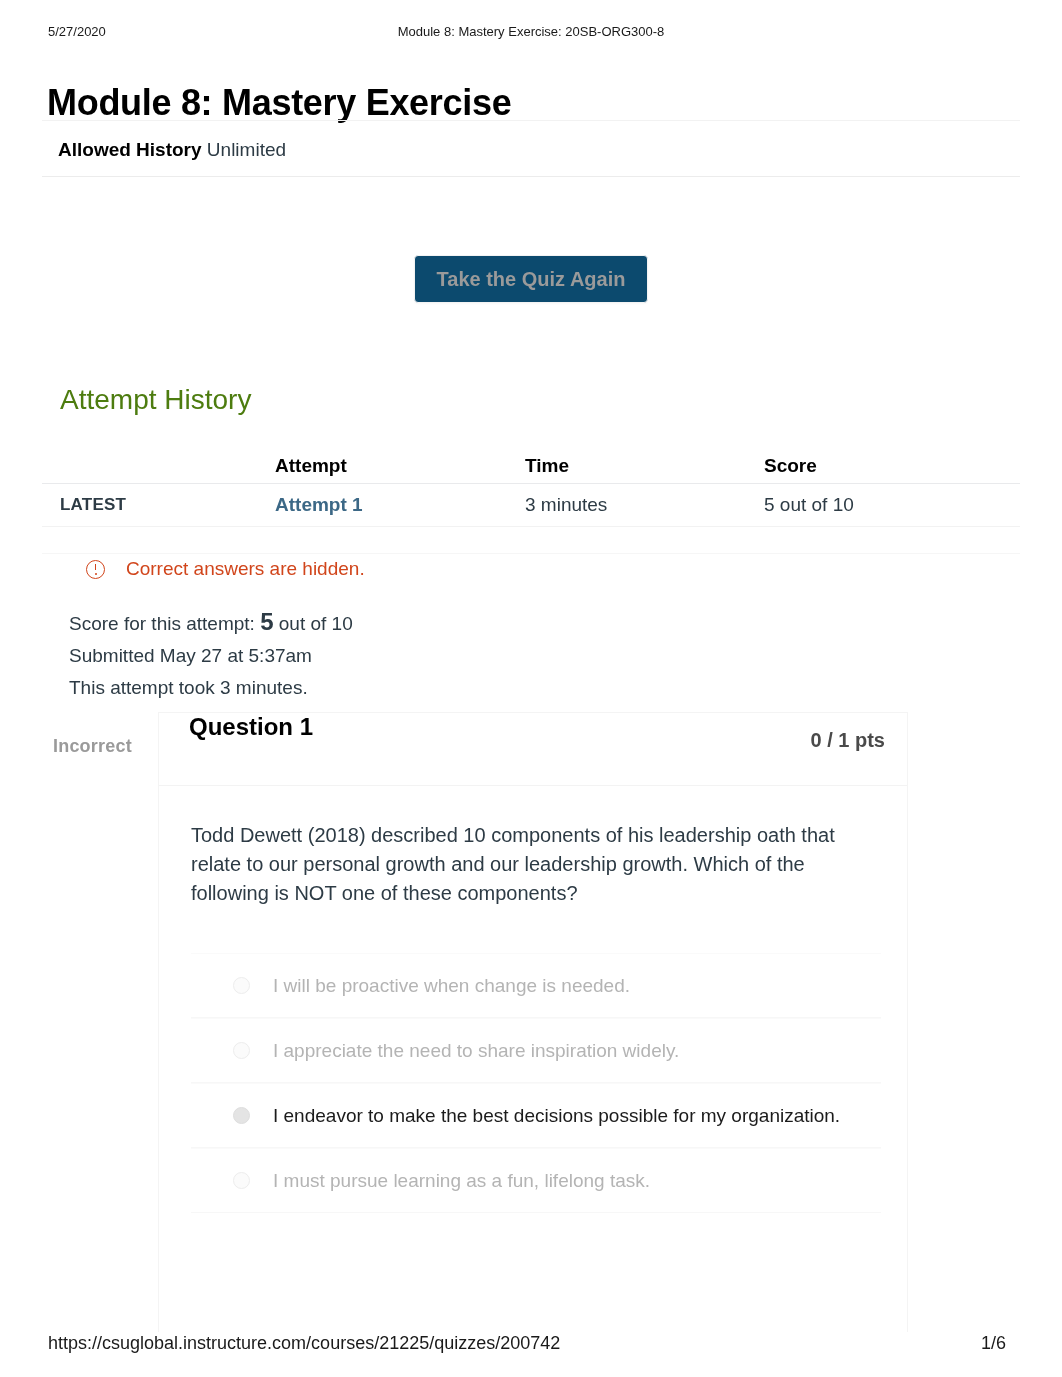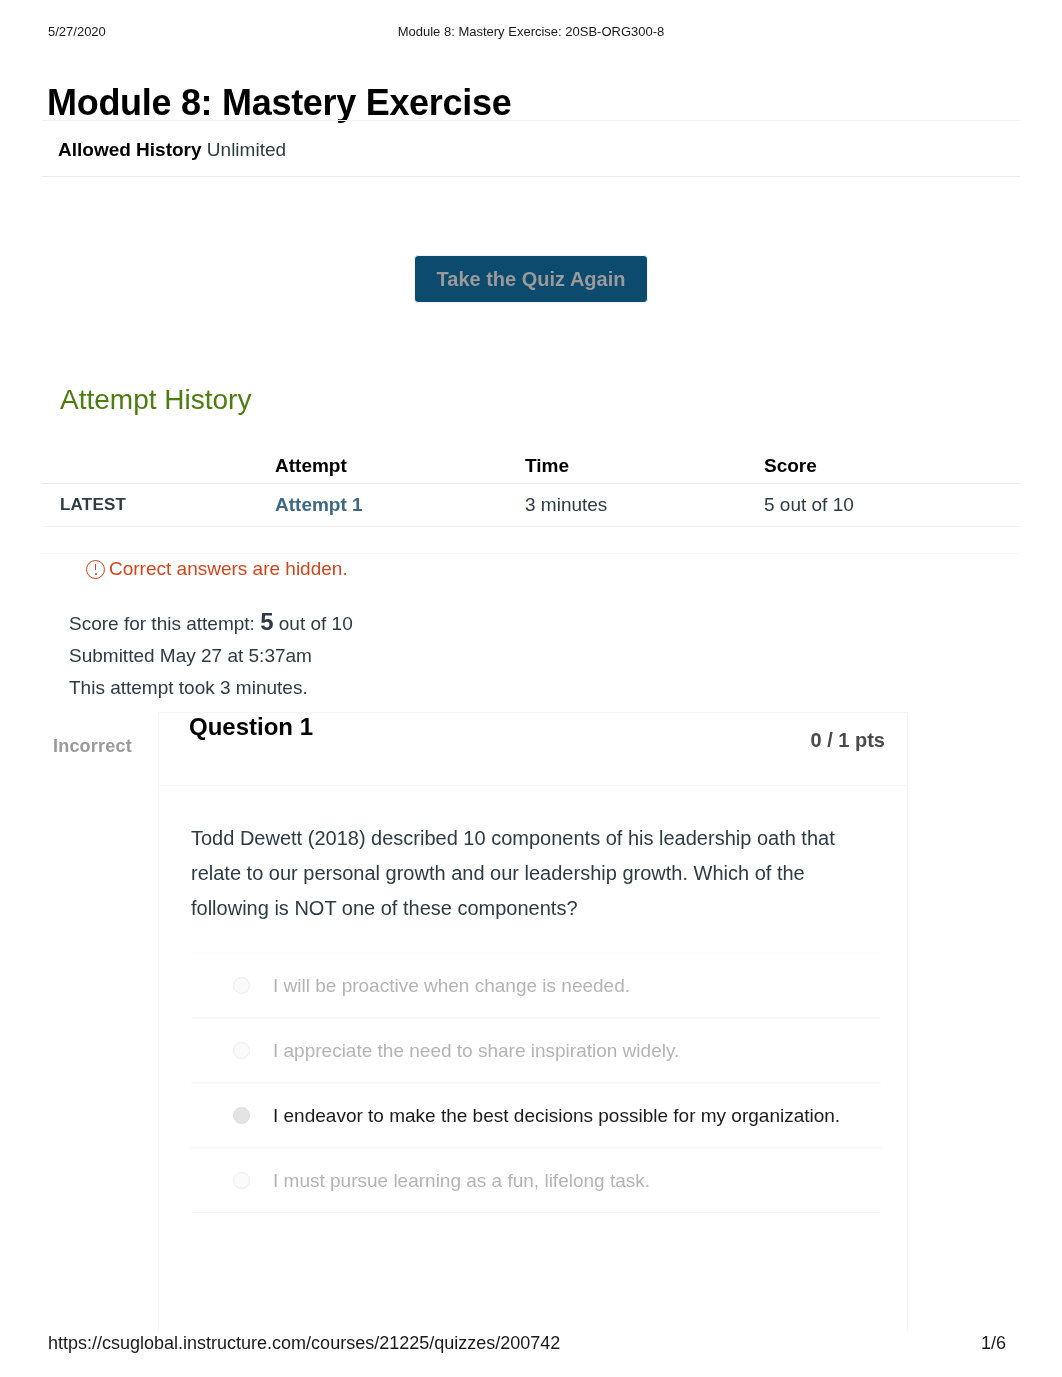--- a/index.html
+++ b/index.html
@@ -185,21 +185,21 @@
   }
   .at-plain { color: #2d3b45; font-weight: 400; }
 
   
   .hidden-warning {
     position: absolute;
     top: 556px;
     left: 86px;
     display: flex;
     align-items: center;
-    gap: 4px;
+    gap: 21px;
     color: #d1451b;
     font-size: 19px;
     line-height: 26px;
     white-space: nowrap;
   }
   .warn-icon {
     width: 17px;
     height: 17px;
     border: 1.6px solid #d1451b;
     border-radius: 50%;
@@ -298,21 +298,21 @@
     white-space: nowrap;
     margin-top: 16px;
   }
 
   .q-text {
     position: absolute;
     top: 108px;
     left: 32px;
     width: 690px;
     font-size: 20px;
-    line-height: 35px;
+    line-height: 29px;
     color: #2d3b45;
   }
 
   .answers {
     position: absolute;
     top: 240px;
     left: 32px;
     width: 690px;
   }
   .answer-row {

